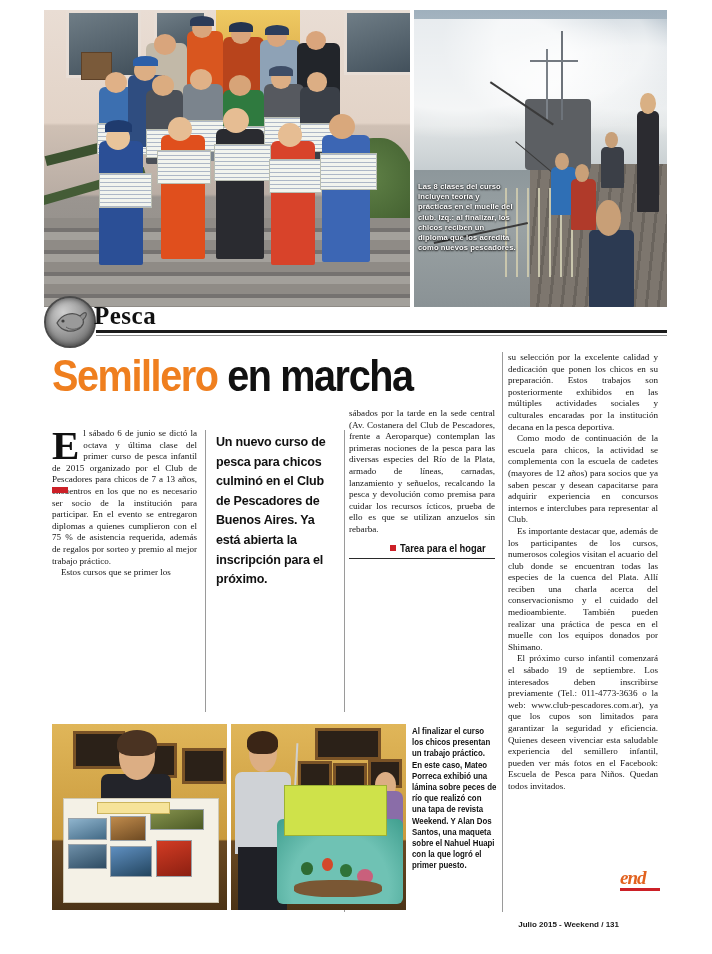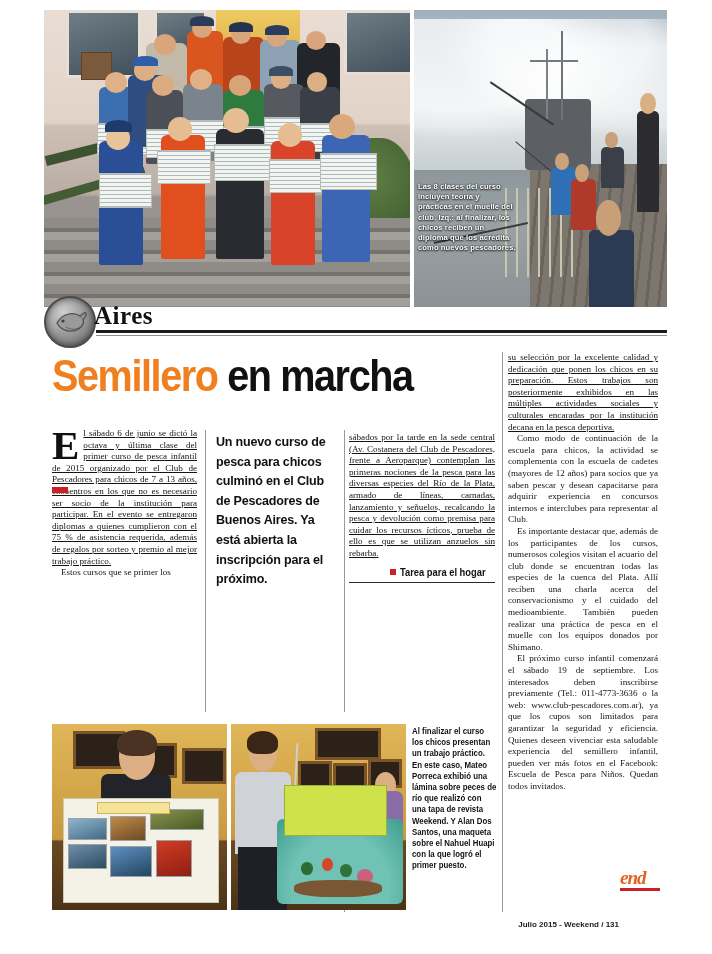--- a/index.html
+++ b/index.html
@@ -77,23 +77,23 @@
     font-family:"Liberation Sans",sans-serif;font-weight:bold;font-size:45px;
     line-height:46px;letter-spacing:-1.6px;transform:scaleX(.88);transform-origin:left center;
     white-space:nowrap;}
   .headline .hl-a{color:#ef7f1f;}
   .headline .hl-b{color:#111111;}
 
   
   .col{position:absolute;font-family:"Liberation Serif",serif;font-size:9.1px;
     line-height:11.6px;color:#141414;text-align:justify;hyphens:auto;}
   .col p{margin:0;text-indent:9px;}
-  .col p.first{text-indent:0;text-decoration:underline;}
+  .col p.first{text-indent:0;}
   .c1{left:52px;top:428px;width:145px;}
-  .c3{left:349px;top:432px;width:146px;}
+  .c3{left:349px;top:408px;width:146px;}
   .c4{left:508px;top:352px;width:150px;}
 
   .dropcap{float:left;font-family:"Liberation Serif",serif;font-weight:bold;
     font-size:41px;line-height:33px;padding:1px 4px 0 0;color:#111;}
   .redbar{position:absolute;left:52px;top:487px;width:16px;height:6px;background:#cc2027;}
 
   .pull{position:absolute;left:216px;top:432px;width:121px;
     font-family:"Liberation Sans",sans-serif;font-weight:bold;font-size:13.2px;
     line-height:19.6px;color:#111;letter-spacing:-.2px;transform:scaleX(.95);
     transform-origin:left top;}
@@ -255,21 +255,21 @@
   <div class="sec-head">
     <div class="emblem">
       <svg width="34" height="32" viewBox="0 0 34 32" aria-hidden="true">
         <path d="M4 17c5-9 16-12 23-7 3 2 4 5 3 8-2 5-9 8-15 7-5-1-9-4-11-8z" fill="#9a9a9a" stroke="#4f4f4f" stroke-width="1.3"></path>
         <path d="M27 10c3-3 5-4 6-3 1 2-1 5-3 7" fill="#8d8d8d" stroke="#4f4f4f" stroke-width="1.1"></path>
         <circle cx="10" cy="15" r="1.6" fill="#3d3d3d"></circle>
         <path d="M13 21c4 3 10 3 14 0" fill="none" stroke="#5a5a5a" stroke-width="1"></path>
       </svg>
     </div>
     <div class="sec-title">
-      <span>Aires</span>
+      <span>Pesca</span>
     </div>
     <div class="sec-rule"></div>
     <div class="sec-rule-thin"></div>
   </div>
 
   <div class="headline"><span class="hl-a">Semillero</span><span class="hl-b"> en marcha</span></div>
 
   <div class="col-rule" style="left:205px;top:430px;height:282px;"></div>
   <div class="col-rule" style="left:344px;top:430px;height:282px;"></div>
   <div class="col-rule" style="left:502px;top:352px;height:560px;"></div>

